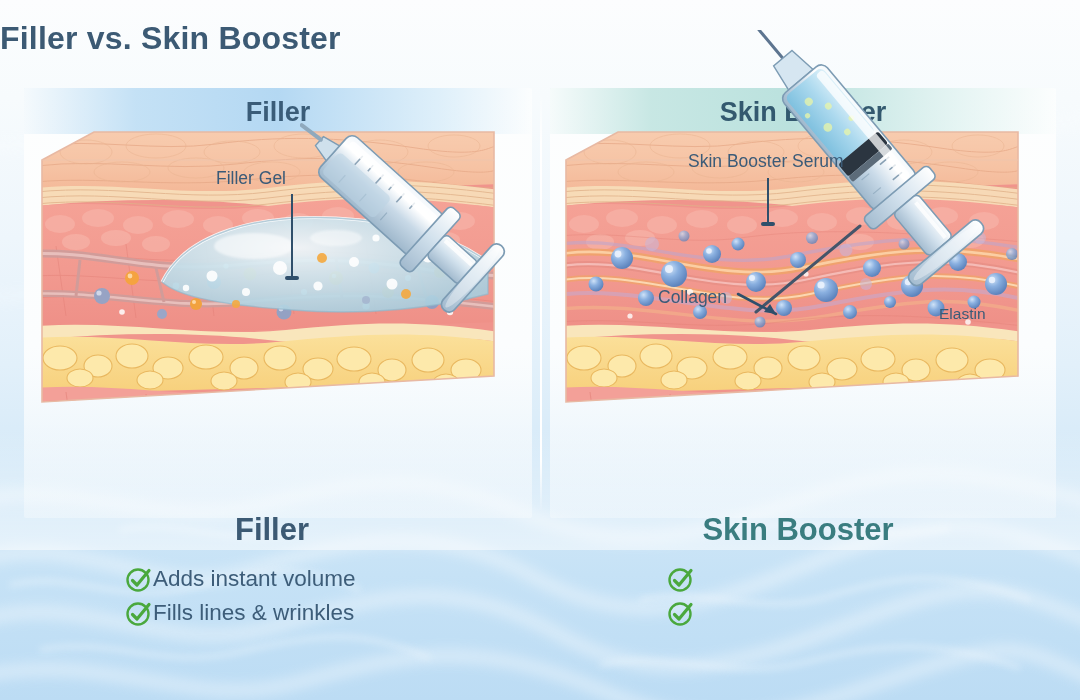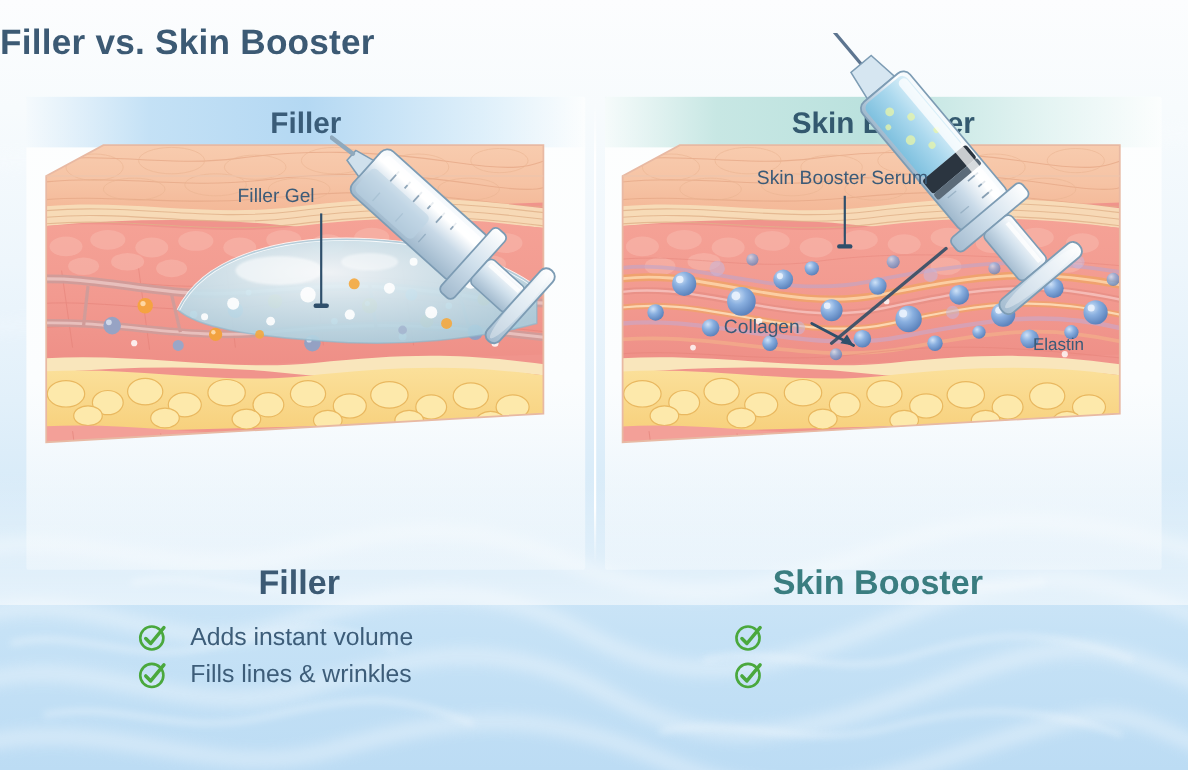--- a/index.html
+++ b/index.html
@@ -74,21 +74,21 @@
     text-align:center; width:440px;
   }
   .foot-head.left  { left:52px;  color:#3c5a74; }
   .foot-head.right { left:578px; color:#3a7d80; }
 
   
   .bullets { position:absolute; top:562px; }
   .bullets.left  { left:126px; }
   .bullets.right { left:668px; }
   .bullet {
-    display:flex; align-items:center; gap:24px;
+    display:flex; align-items:center; gap:4px;
     height:34px; font-size:22.5px; color:#3d5d79;
   }
   .chk { width:23px; height:23px; flex:0 0 23px; position:relative; }
   .chk svg { position:absolute; left:-2px; top:-4px; width:30px; height:30px; }
 
   .divider {
     position:absolute; left:540px; top:92px; width:2px; height:420px;
     background:linear-gradient(180deg, rgba(255,255,255,0) 0%, #ffffff 12%, #ffffff 88%, rgba(255,255,255,0) 100%);
   }
 </style>

